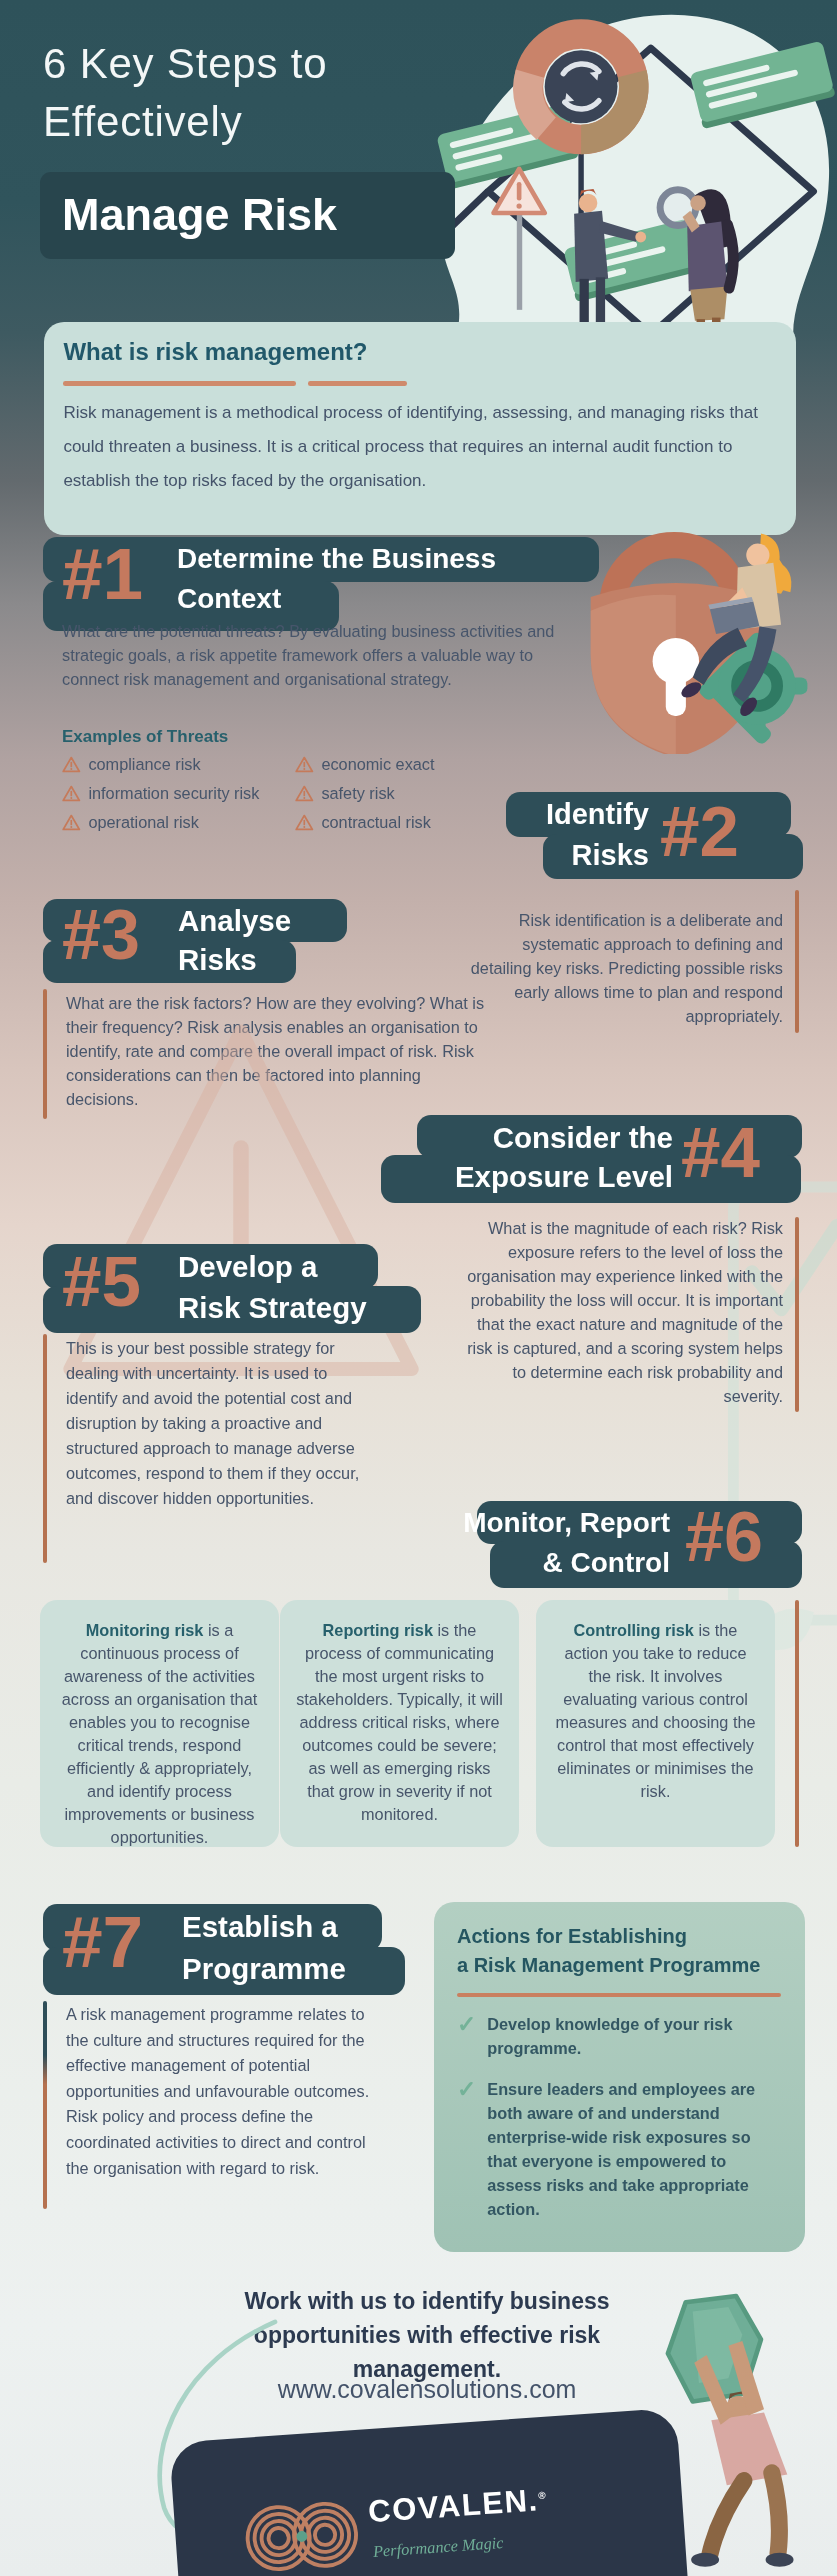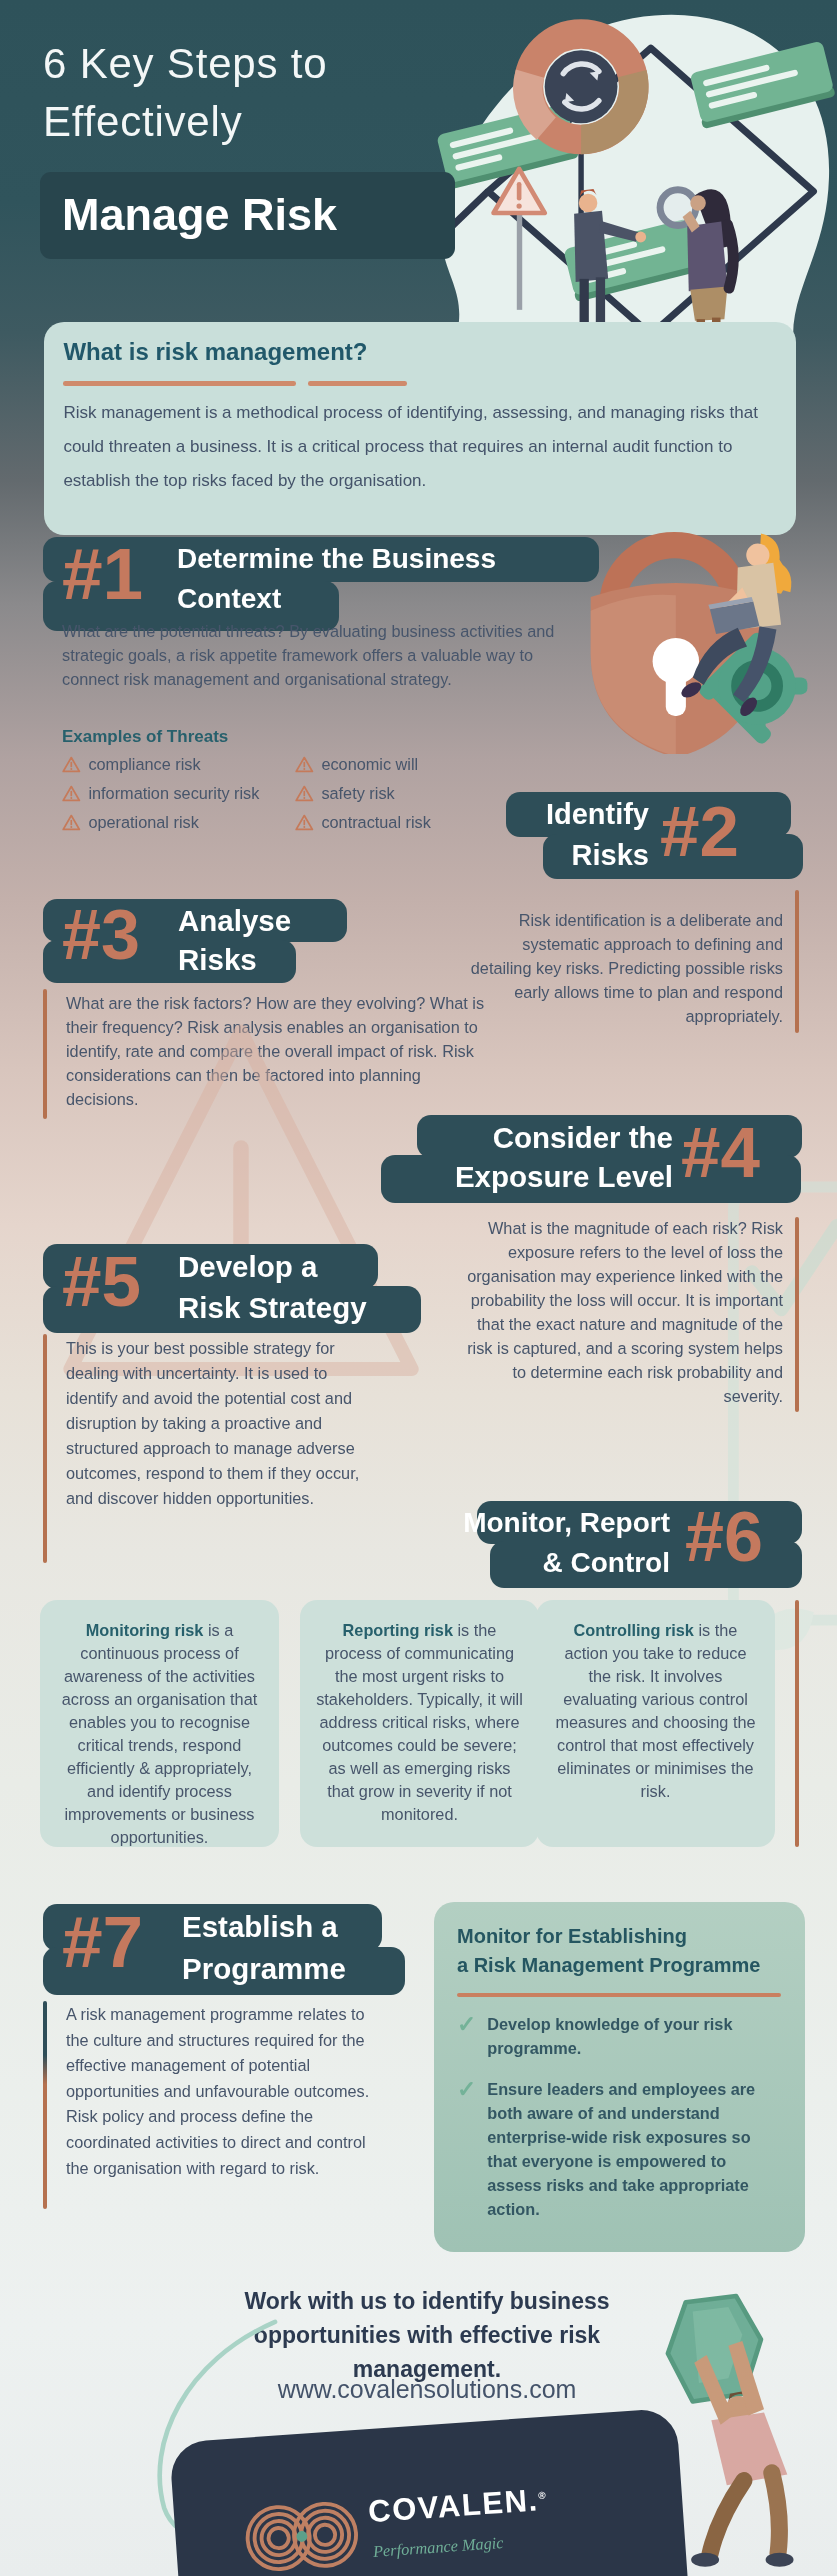--- a/index.html
+++ b/index.html
@@ -158,21 +158,21 @@
         </svg>
         <span>compliance risk</span>
       </div>
 
       <div class="threat">
         <svg width="18.6" height="17" viewBox="0 0 24 22">
           <path d="M12,2 L22.5,20 L1.5,20 Z" fill="none" stroke="#c57a5a" stroke-width="2.2" stroke-linejoin="round"></path>
           <line x1="12" y1="8.5" x2="12" y2="13.5" stroke="#c57a5a" stroke-width="2.2" stroke-linecap="round"></line>
           <circle cx="12" cy="16.8" r="1.3" fill="#c57a5a"></circle>
         </svg>
-        <span>economic will</span>
+        <span>economic exact</span>
       </div>
 
       <div class="threat">
         <svg width="18.6" height="17" viewBox="0 0 24 22">
           <path d="M12,2 L22.5,20 L1.5,20 Z" fill="none" stroke="#c57a5a" stroke-width="2.2" stroke-linejoin="round"></path>
           <line x1="12" y1="8.5" x2="12" y2="13.5" stroke="#c57a5a" stroke-width="2.2" stroke-linecap="round"></line>
           <circle cx="12" cy="16.8" r="1.3" fill="#c57a5a"></circle>
         </svg>
         <span>information security risk</span>
       </div>
@@ -285,21 +285,21 @@
   <div class="tt" style="right:167px;top:1507px;font-size:28px;">Monitor, Report</div>
   <div class="tt" style="right:167px;top:1547px;font-size:28px;">&amp; Control</div>
 
   <div class="abs" style="left:0;top:0;width:0;height:0;">
 
       <div class="mcard" style="left: 40px;">
         <span class="lead">Monitoring risk</span>
         <span>is a continuous process of awareness of the activities across an organisation that enables you to recognise critical trends, respond efficiently &amp; appropriately, and identify process improvements or business opportunities.</span>
       </div>
 
-      <div class="mcard" style="left: 300px;">
+      <div class="mcard" style="left: 280px;">
         <span class="lead">Reporting risk</span>
         <span>is the process of communicating the most urgent risks to stakeholders. Typically, it will address critical risks, where outcomes could be severe; as well as emerging risks that grow in severity if not monitored.</span>
       </div>
 
       <div class="mcard" style="left: 536px;">
         <span class="lead">Controlling risk</span>
         <span>is the action you take to reduce the risk. It involves evaluating various control measures and choosing the control that most effectively eliminates or minimises the risk.</span>
       </div>
     </div>
   <div class="vrule" style="left:795px;top:1600px;height:247px;"></div>
@@ -307,21 +307,21 @@
   <div class="tc" style="left:43px;top:1904px;width:339px;height:47px;"></div>
   <div class="tc" style="left:43px;top:1947px;width:362px;height:48px;"></div>
   <div class="num" style="left:62px;top:1901px;font-size:73px;line-height:82px;">#7</div>
   <div class="tt" style="left:182px;top:1910px;font-size:29.5px;">Establish a</div>
   <div class="tt" style="left:182px;top:1952px;font-size:29.5px;">Programme</div>
   <div class="body-text" style="left:66px;top:2002px;width:310px;line-height:25.6px;">A risk management programme relates to the culture and structures required for the effective management of potential opportunities and unfavourable outcomes. Risk policy and process define the coordinated activities to direct and control the organisation with regard to risk.</div>
   <div class="vrule" style="left:43px;top:2001px;height:208px;background:linear-gradient(180deg,#2e4e58 0%,#2e4e58 26%,#b5714f 40%,#b5714f 100%);"></div>
 
   <div class="actions">
     <h3>
-      <span>Monitor for Establishing</span><br>
+      <span>Actions for Establishing</span><br>
       <span>a Risk Management Programme</span>
     </h3>
     <div class="ul"></div>
     <div class="alist">
 
         <div class="aitem">
           <span class="chk">✓</span>
           <span class="atext">Develop knowledge of your risk programme.</span>
         </div>
 

